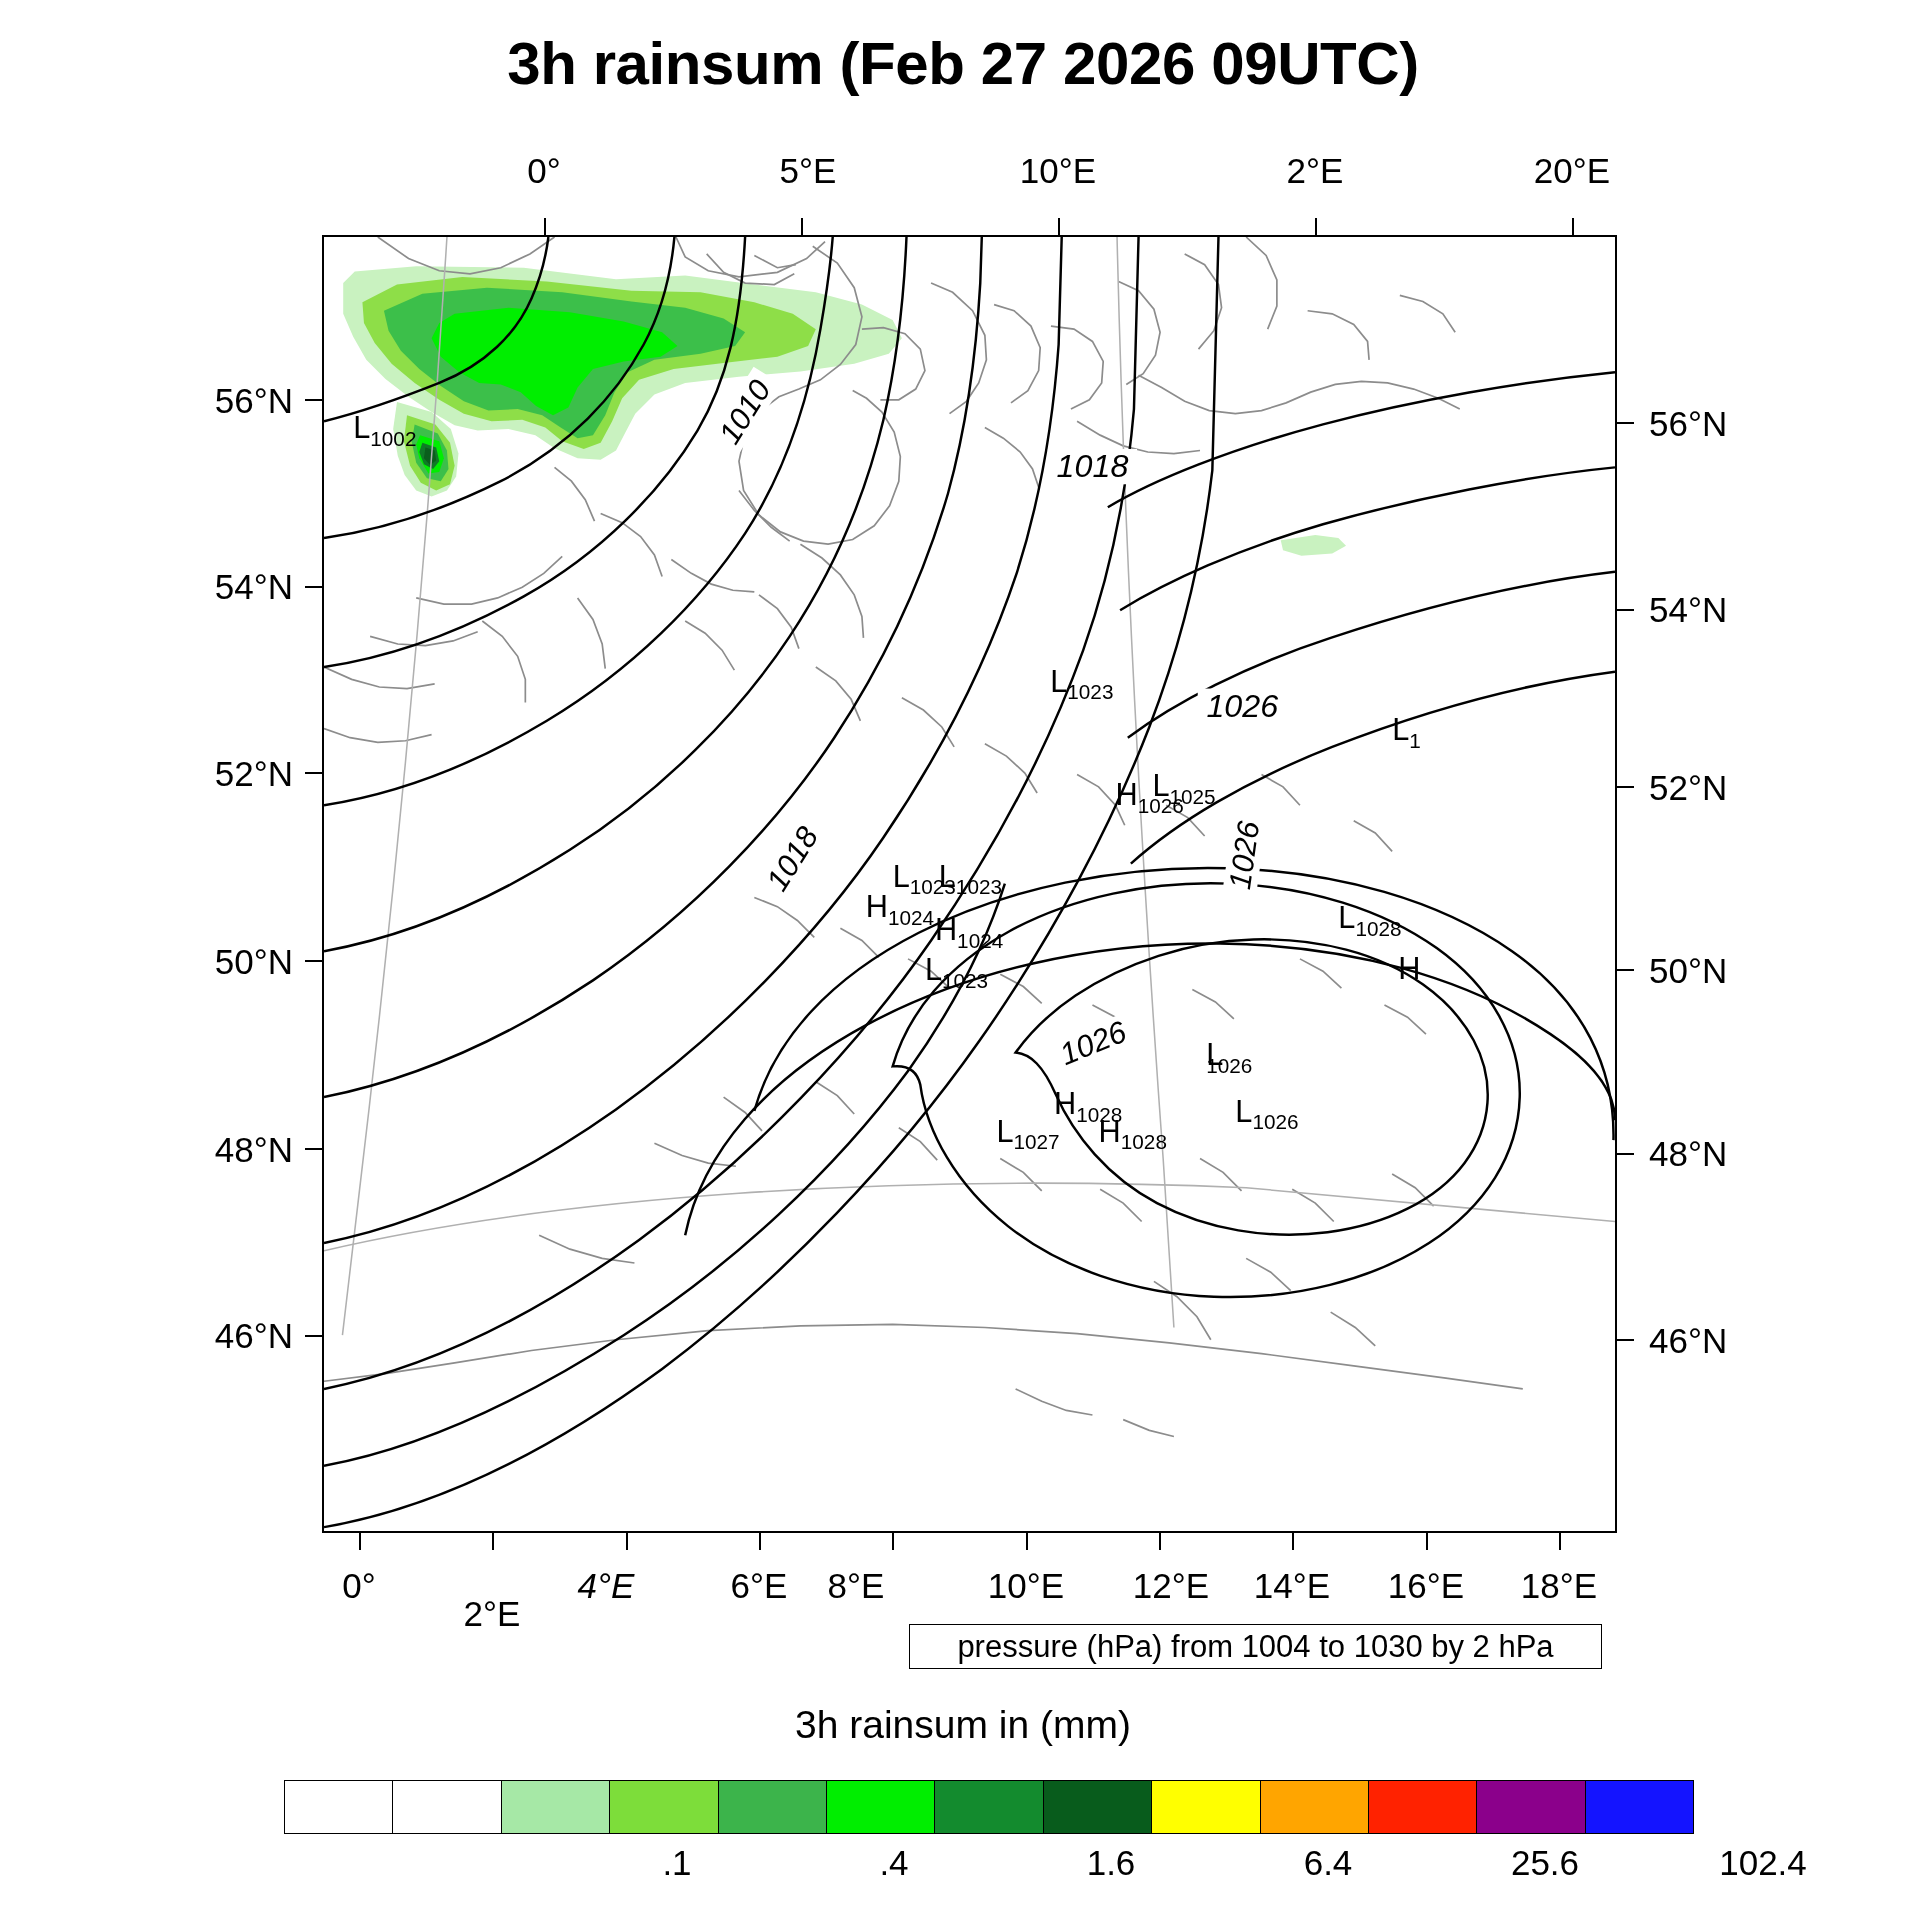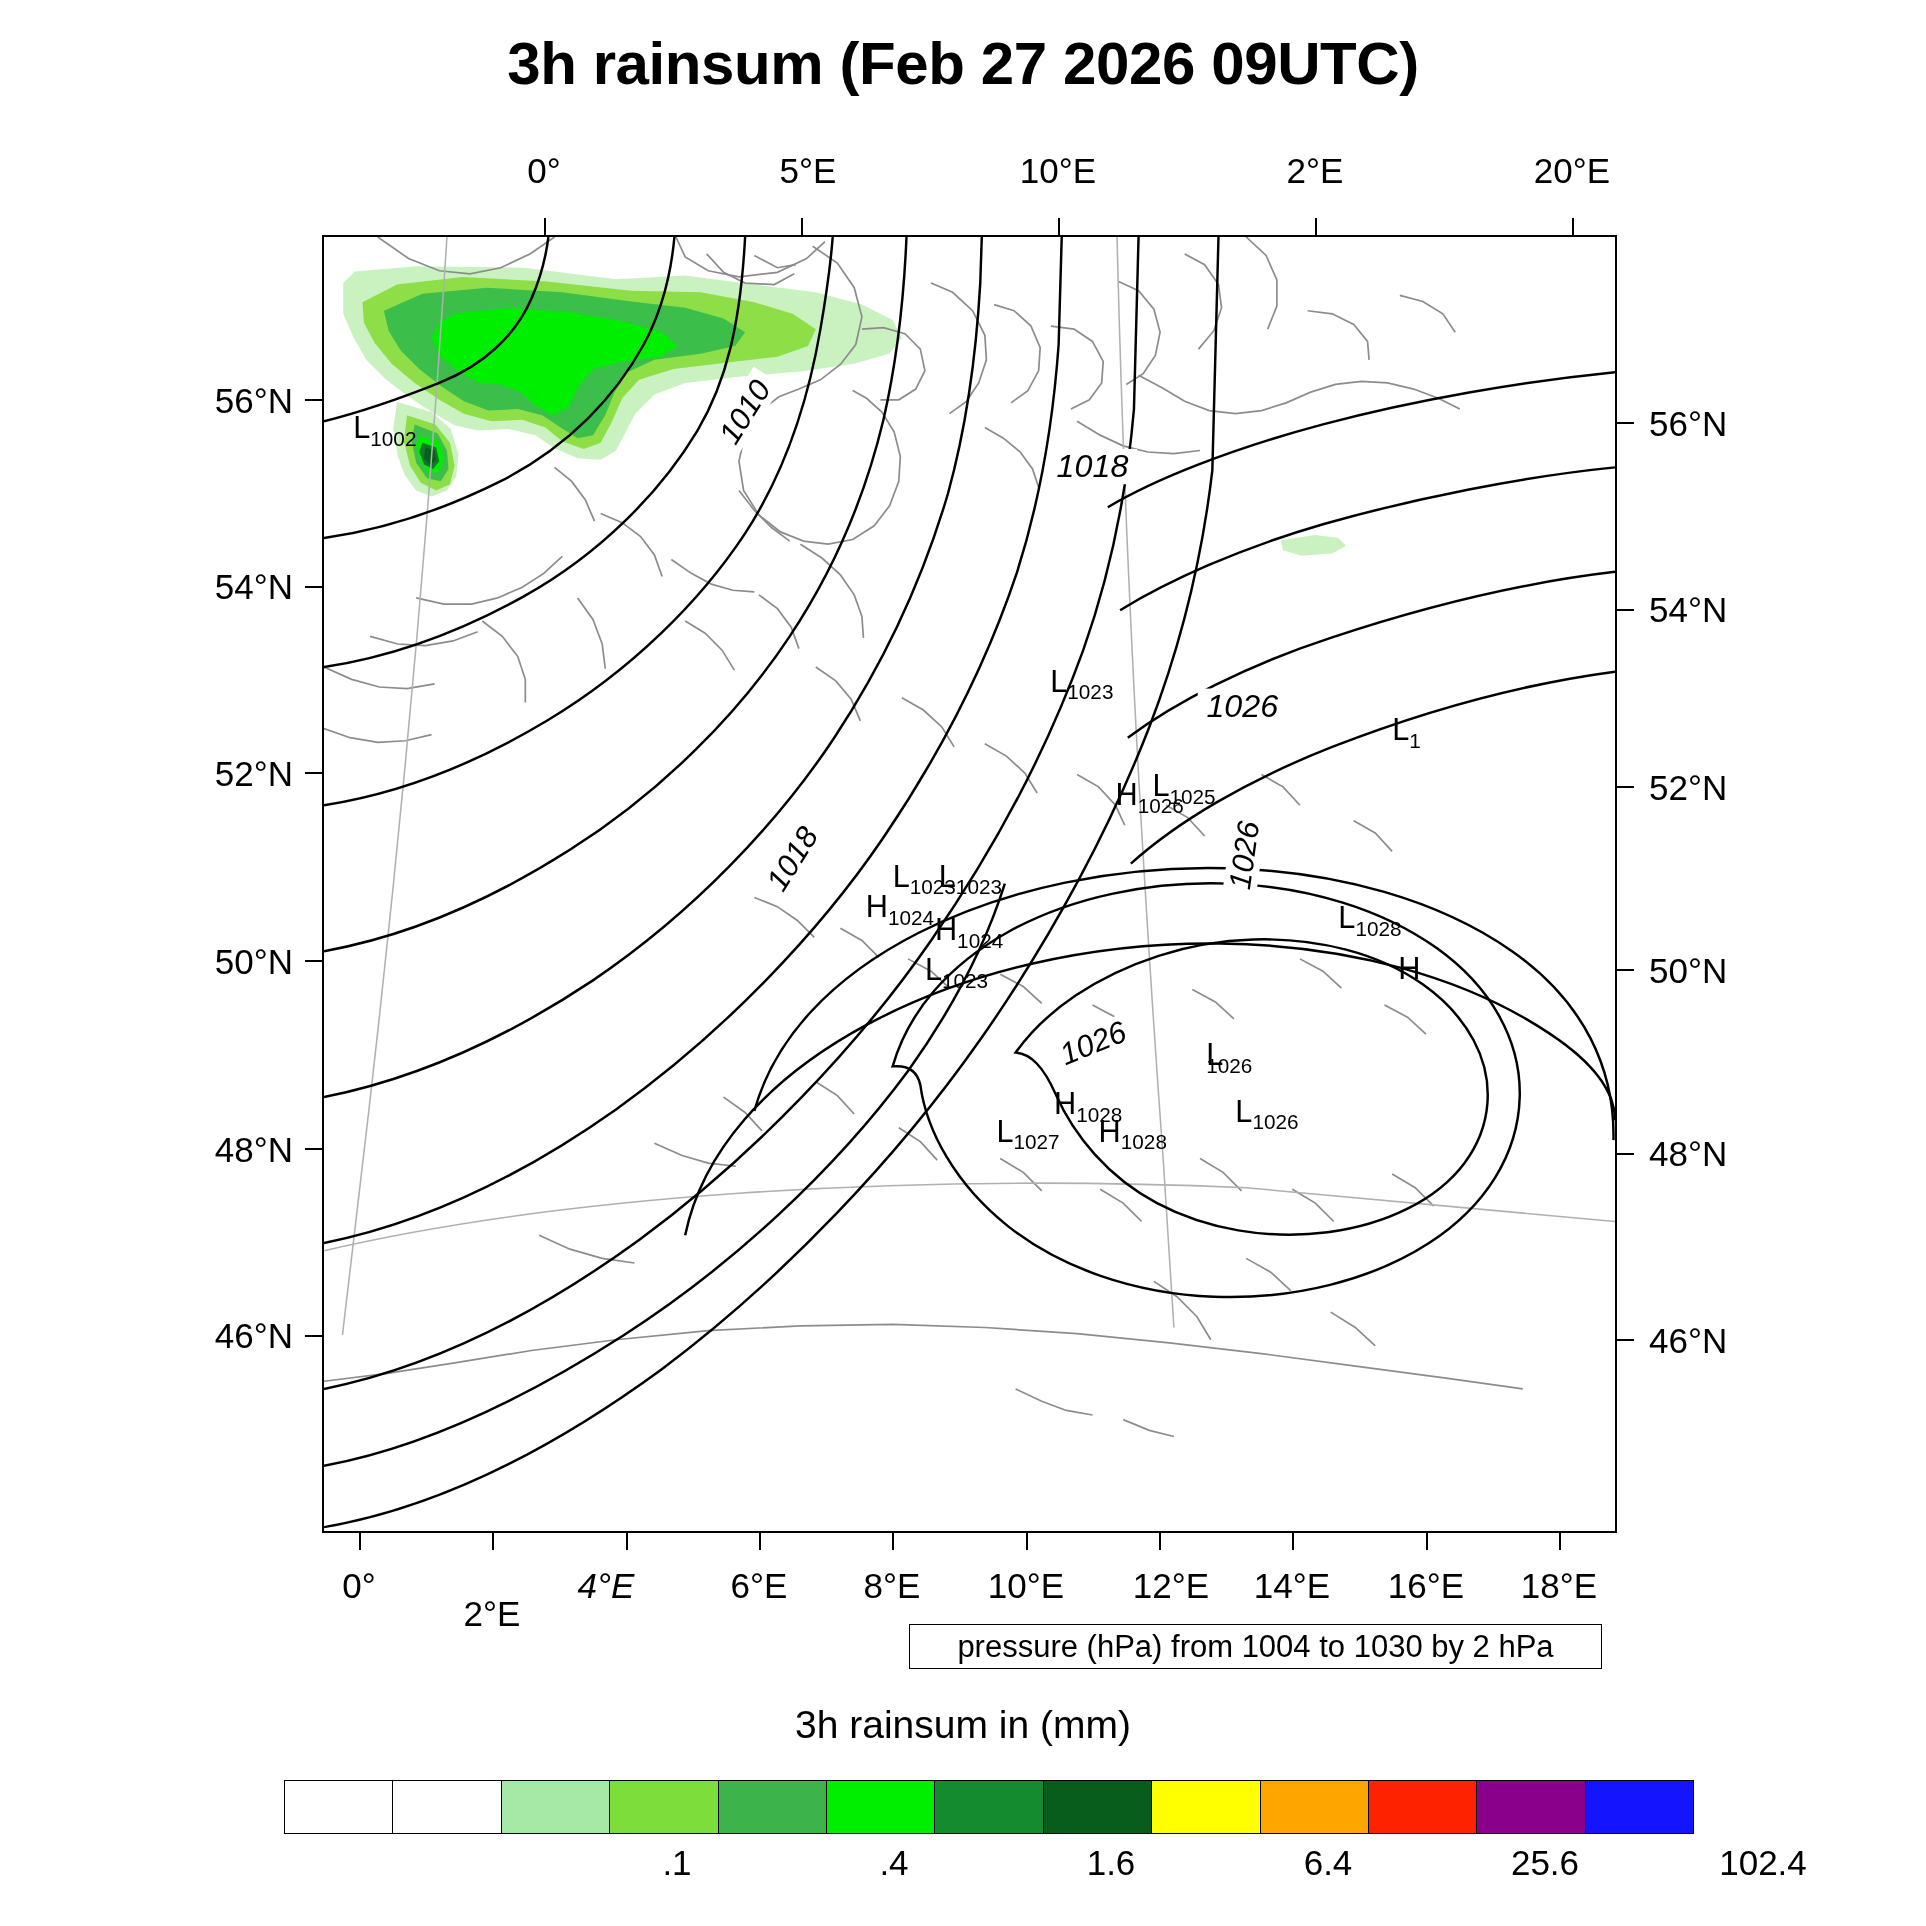--- a/index.html
+++ b/index.html
@@ -243,21 +243,21 @@
   <div class="tick v" style="left:1026px;top:1533px;"></div>
   <div class="tick v" style="left:1159px;top:1533px;"></div>
   <div class="tick v" style="left:1292px;top:1533px;"></div>
   <div class="tick v" style="left:1426px;top:1533px;"></div>
   <div class="tick v" style="left:1559px;top:1533px;"></div>
 
   <div class="axlabel bot" style="left:359px;top:1566px;">0°</div>
   <div class="axlabel bot" style="left:492px;top:1566px;margin-top:28px;">2°E</div>
   <div class="axlabel bot" style="left:606px;top:1566px;font-style:italic;">4°E</div>
   <div class="axlabel bot" style="left:759px;top:1566px;">6°E</div>
-  <div class="axlabel bot" style="left:892px;top:1566px;">8°E</div>
+  <div class="axlabel bot" style="left:856px;top:1566px;">8°E</div>
   <div class="axlabel bot" style="left:1026px;top:1566px;">10°E</div>
   <div class="axlabel bot" style="left:1159px;top:1566px;margin-left:12px;">12°E</div>
   <div class="axlabel bot" style="left:1292px;top:1566px;">14°E</div>
   <div class="axlabel bot" style="left:1426px;top:1566px;">16°E</div>
   <div class="axlabel bot" style="left:1559px;top:1566px;">18°E</div>
 </div>
 
 <div>
   <div class="tick h" style="left:305px;top:399px;"></div>
   <div class="tick h" style="left:305px;top:586px;"></div>

